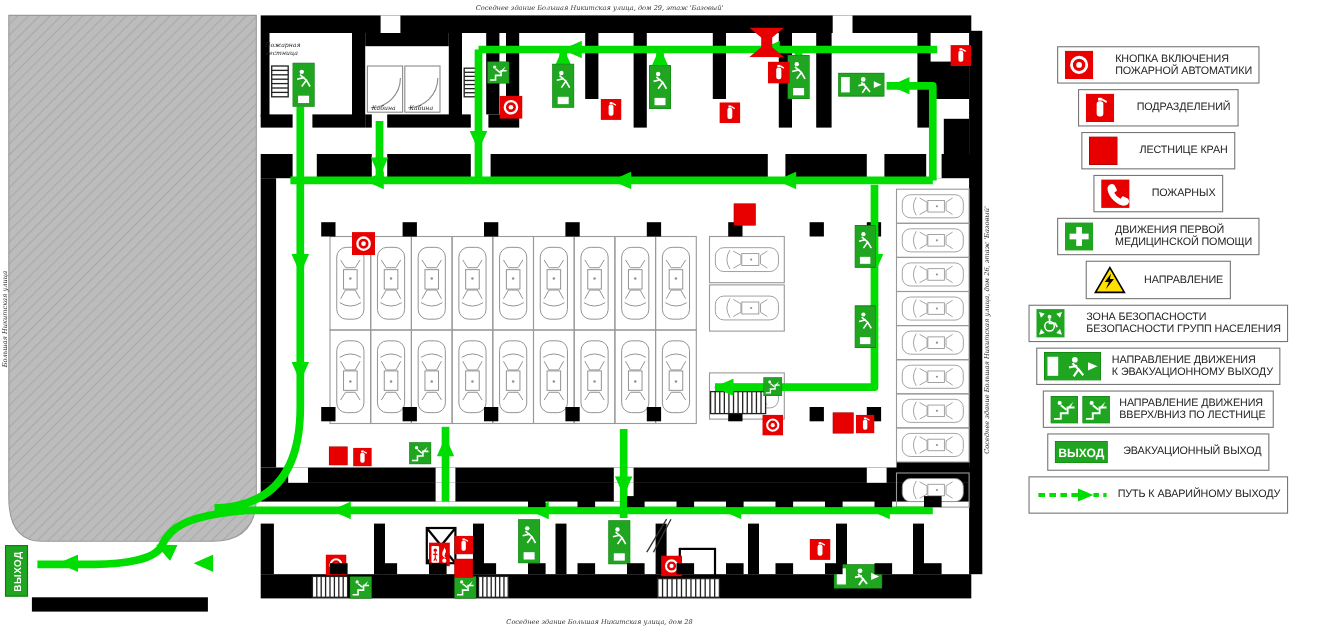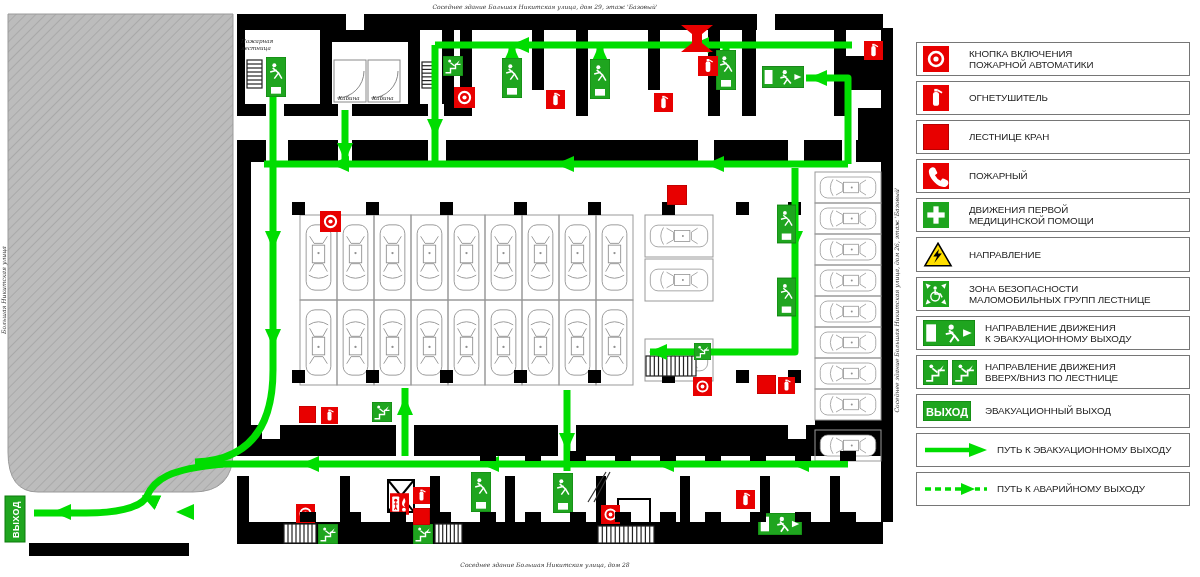--- a/index.html
+++ b/index.html
@@ -1,21 +1,21 @@
 <!DOCTYPE html>
 <html><head>
 <meta charset="utf-8">
 <style>
   html,body{margin:0;padding:0;background:#fff;}
   #stage{position:relative;width:1200px;height:577px;background:#fff;overflow:hidden;
          font-family:"Liberation Sans",sans-serif;}
   #plan-wrap{position:absolute;left:0;top:0;width:910px;height:577px;}
   
   #legend{position:absolute;left:916px;top:42px;width:274px;display:flex;
-          flex-direction:column;gap:5px;}
+          flex-direction:column;gap:5px;align-items:center;}
   .leg-row{border:1px solid #767676;background:#fff;display:flex;align-items:center;
            padding:3px 6px;min-height:26px;}
   .leg-icon{flex:0 0 46px;display:flex;align-items:center;}
   .leg-icon.wide{flex:0 0 62px;}
   .leg-icon.xwide{flex:0 0 74px;}
   .leg-label{font-size:9.8px;line-height:11.5px;color:#222;white-space:pre-line;
              letter-spacing:-0.1px;}
   
   .route{fill:none;stroke-width:7;stroke-linejoin:round;stroke-linecap:butt;}
   .wall{fill:#000;stroke:none;}
@@ -541,37 +541,37 @@
         </div>
         <div class="leg-label">КНОПКА ВКЛЮЧЕНИЯ
 ПОЖАРНОЙ АВТОМАТИКИ</div>
       </div>
       <div class="leg-row">
         <div class="leg-icon">
           <svg width="26" height="26" viewBox="0 0 30 30">
             <use href="#sym-extinguisher"></use>
           </svg>
         </div>
-        <div class="leg-label">ОГНЕТУШИТЕЛЬ</div>
+        <div class="leg-label">ПОДРАЗДЕЛЕНИЙ</div>
       </div>
       <div class="leg-row">
         <div class="leg-icon">
           <svg width="26" height="26" viewBox="0 0 30 30">
             <use href="#sym-hydrant"></use>
           </svg>
         </div>
         <div class="leg-label">ЛЕСТНИЦЕ КРАН</div>
       </div>
       <div class="leg-row">
         <div class="leg-icon">
           <svg width="26" height="26" viewBox="0 0 30 30">
             <use href="#sym-phone"></use>
           </svg>
         </div>
-        <div class="leg-label">ПОЖАРНЫЙ</div>
+        <div class="leg-label">ПОЖАРНЫХ</div>
       </div>
       <div class="leg-row">
         <div class="leg-icon">
           <svg width="26" height="26" viewBox="0 0 30 30">
             <use href="#sym-first-aid"></use>
           </svg>
         </div>
         <div class="leg-label">ДВИЖЕНИЯ ПЕРВОЙ
 МЕДИЦИНСКОЙ ПОМОЩИ</div>
       </div>
@@ -583,21 +583,21 @@
         </div>
         <div class="leg-label">НАПРАВЛЕНИЕ</div>
       </div>
       <div class="leg-row">
         <div class="leg-icon">
           <svg width="26" height="26" viewBox="0 0 30 30">
             <use href="#sym-safety-zone"></use>
           </svg>
         </div>
         <div class="leg-label">ЗОНА БЕЗОПАСНОСТИ
-МАЛОМОБИЛЬНЫХ ГРУПП ЛЕСТНИЦЕ</div>
+БЕЗОПАСНОСТИ ГРУПП НАСЕЛЕНИЯ</div>
       </div>
       <div class="leg-row">
         <div class="leg-icon wide">
           <svg width="52" height="26" viewBox="0 0 48 24">
             <use href="#sym-evac-h"></use>
           </svg>
         </div>
         <div class="leg-label">НАПРАВЛЕНИЕ ДВИЖЕНИЯ
 К ЭВАКУАЦИОННОМУ ВЫХОДУ</div>
       </div>
@@ -612,29 +612,20 @@
 ВВЕРХ/ВНИЗ ПО ЛЕСТНИЦЕ</div>
       </div>
       <div class="leg-row">
         <div class="leg-icon wide">
           <svg width="48" height="20" viewBox="0 0 48 20">
             <rect width="48" height="20" fill="#1fa51f" stroke="#0c7a0c"></rect>
             <text x="24" y="14.5" text-anchor="middle" font-size="11" font-weight="bold" fill="#fff">ВЫХОД</text>
           </svg>
         </div>
         <div class="leg-label">ЭВАКУАЦИОННЫЙ ВЫХОД</div>
-      </div>
-      <div class="leg-row">
-        <div class="leg-icon xwide">
-          <svg width="66" height="16" viewBox="0 0 66 16">
-            <line x1="2" y1="8" x2="48" y2="8" stroke="#00dd00" stroke-width="4.5"></line>
-            <polygon points="46,1 64,8 46,15" fill="#00dd00"></polygon>
-          </svg>
-        </div>
-        <div class="leg-label">ПУТЬ К ЭВАКУАЦИОННОМУ ВЫХОДУ</div>
       </div>
       <div class="leg-row">
         <div class="leg-icon xwide">
           <svg width="66" height="16" viewBox="0 0 66 16">
             <line x1="2" y1="8" x2="40" y2="8" stroke="#00dd00" stroke-width="3.5" stroke-dasharray="6,4"></line>
             <polygon points="38,2 52,8 38,14" fill="#00dd00"></polygon>
             <line x1="52" y1="8" x2="64" y2="8" stroke="#00dd00" stroke-width="3.5" stroke-dasharray="5,4"></line>
           </svg>
         </div>
         <div class="leg-label">ПУТЬ К АВАРИЙНОМУ  ВЫХОДУ</div>

